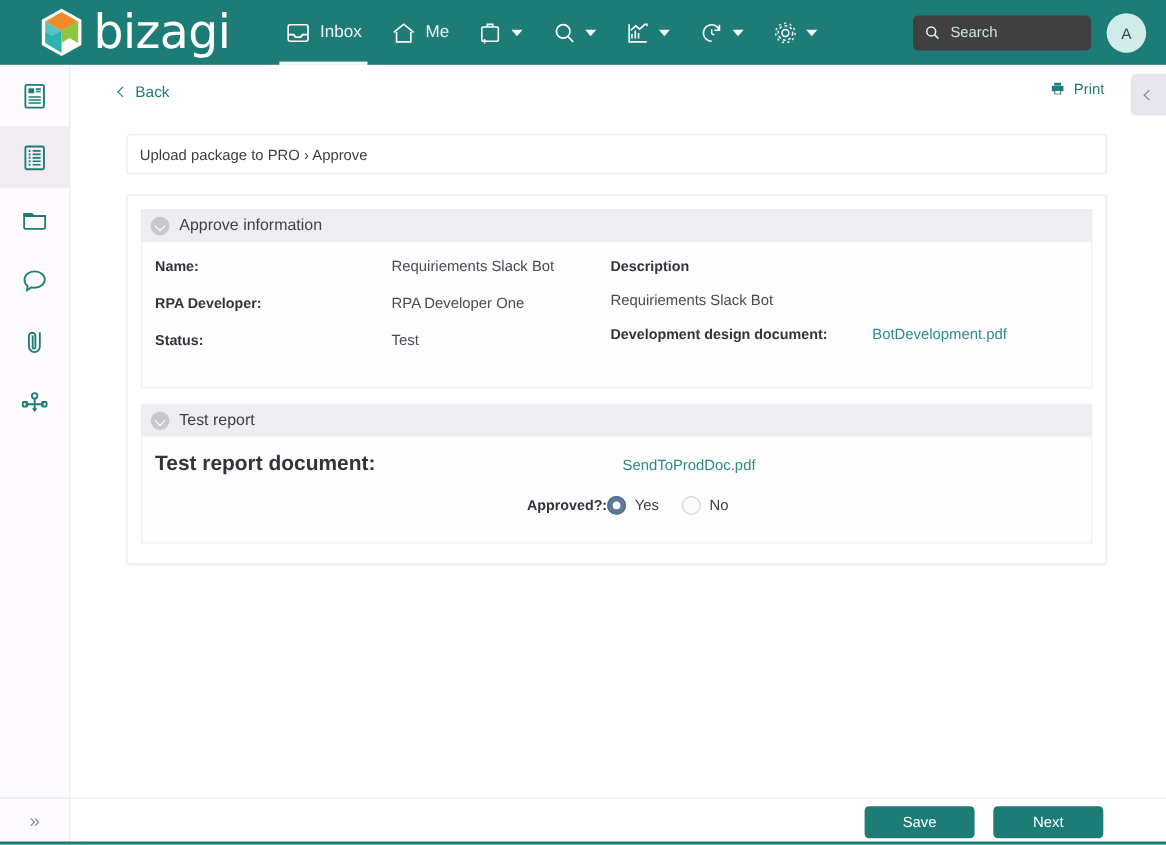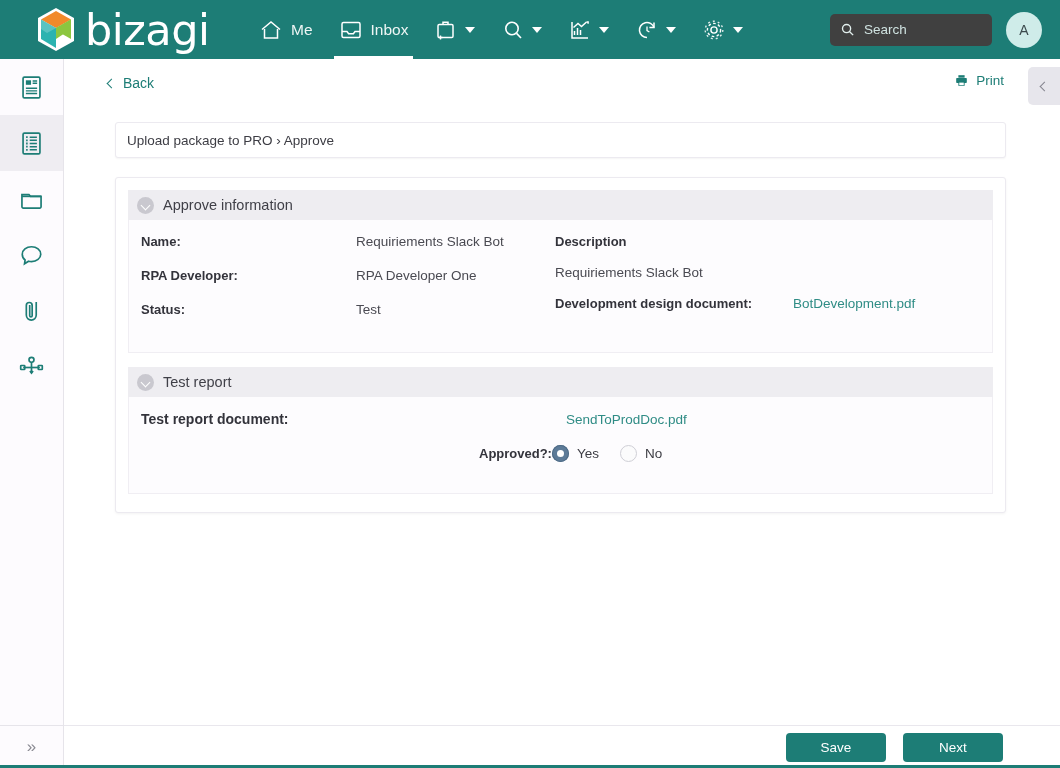--- a/index.html
+++ b/index.html
@@ -178,21 +178,21 @@
   .rc-label-block { font-size: 13px; font-weight: bold; color: #33333b; }
   .rc-value { font-size: 13.5px; color: #4a4a52; }
   .rc-doclabel { width: 238px; font-size: 13px; font-weight: bold; color: #33333b; }
 
   
   .tr-body {
     background: #fdfcfe; border: 1px solid #f0eef3; border-top: none;
     padding: 14px 0 18px 0; position: relative; height: 97px;
   }
   .tr-doc-row { display: flex; align-items: baseline; padding-left: 12px; }
-  .tr-doc-label { width: 425px; font-size: 14px; font-weight: bold; color: #33333b; }
+  .tr-doc-label { width: 425px; font-size: 19px; font-weight: bold; color: #33333b; }
   .approve-row {
     display: flex; align-items: center; gap: 0;
     margin-top: 18px; padding-left: 350px;
   }
   .approve-label { font-size: 13px; font-weight: bold; color: #33333b; }
   .radio-opt { display: flex; align-items: center; cursor: pointer; }
   .radio {
     width: 17px; height: 17px; border-radius: 50%;
     flex: none; position: relative;
   }
@@ -242,34 +242,34 @@
         <polygon points="35,12.5 35,32 20,23.5 20,21" fill="#8cc63f"></polygon>
         <polygon points="5,12.5 20,21 20,41 5,32" fill="#2bb3b0"></polygon>
         <polygon points="20,21 35,12.5 35,22 20,32" fill="#8cc63f"></polygon>
         <polygon points="5,12.5 20,21 11,26 5,22" fill="#ffffff" opacity="0.22"></polygon>
       </svg>
       <span class="brand-word">bizagi</span>
     </div>
 
     <div class="nav">
 
-      <div class="nav-item">
-        <svg class="ico" viewBox="0 0 24 24" fill="none" stroke="#ffffff" stroke-width="1.5">
-          <path d="M3 11.5 12 4l9 7.5"></path>
-            <path d="M5.5 11v9h13v-9"></path>
-        </svg>
-        <span class="nav-label">Me</span>
-      </div>
-
       <div class="nav-item active">
         <svg class="ico" viewBox="0 0 24 24" fill="none" stroke="#ffffff" stroke-width="1.5">
           <rect x="3" y="4.5" width="18" height="15" rx="1.5"></rect>
           <path d="M3 13.5h5l1.6 2.2h4.8L16 13.5h5"></path>
         </svg>
         <span class="nav-label">Inbox</span>
+      </div>
+
+      <div class="nav-item">
+        <svg class="ico" viewBox="0 0 24 24" fill="none" stroke="#ffffff" stroke-width="1.5">
+          <path d="M3 11.5 12 4l9 7.5"></path>
+            <path d="M5.5 11v9h13v-9"></path>
+        </svg>
+        <span class="nav-label">Me</span>
       </div>
 
       <div class="nav-item">
         <svg class="ico" viewBox="0 0 24 24" fill="none" stroke="#ffffff" stroke-width="1.5">
           <rect x="4" y="6.5" width="15" height="13" rx="1.3"></rect>
           <path d="M9 6.5V4.2h5v2.3"></path>
           <path d="M6.5 17.5v4M4.5 19.5h4" stroke-width="1.4"></path>
         </svg>
         <span class="caret"></span>
       </div>

